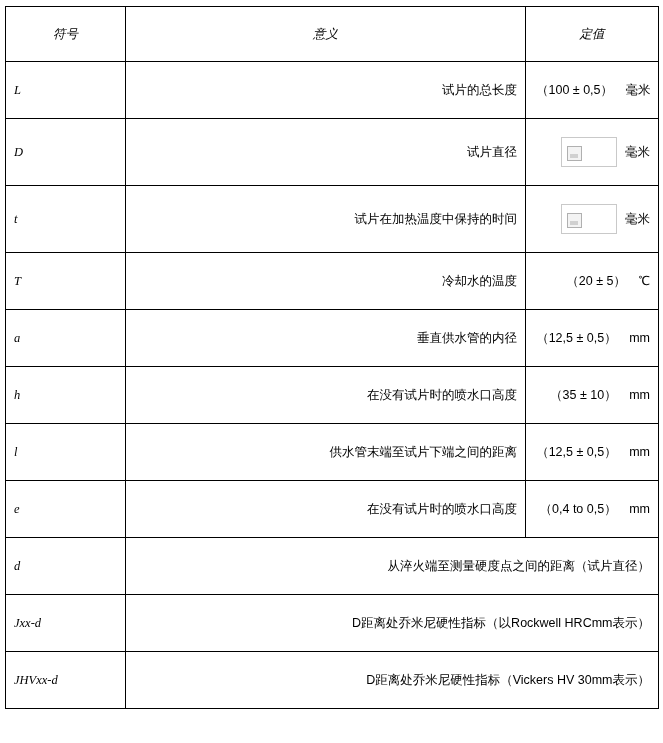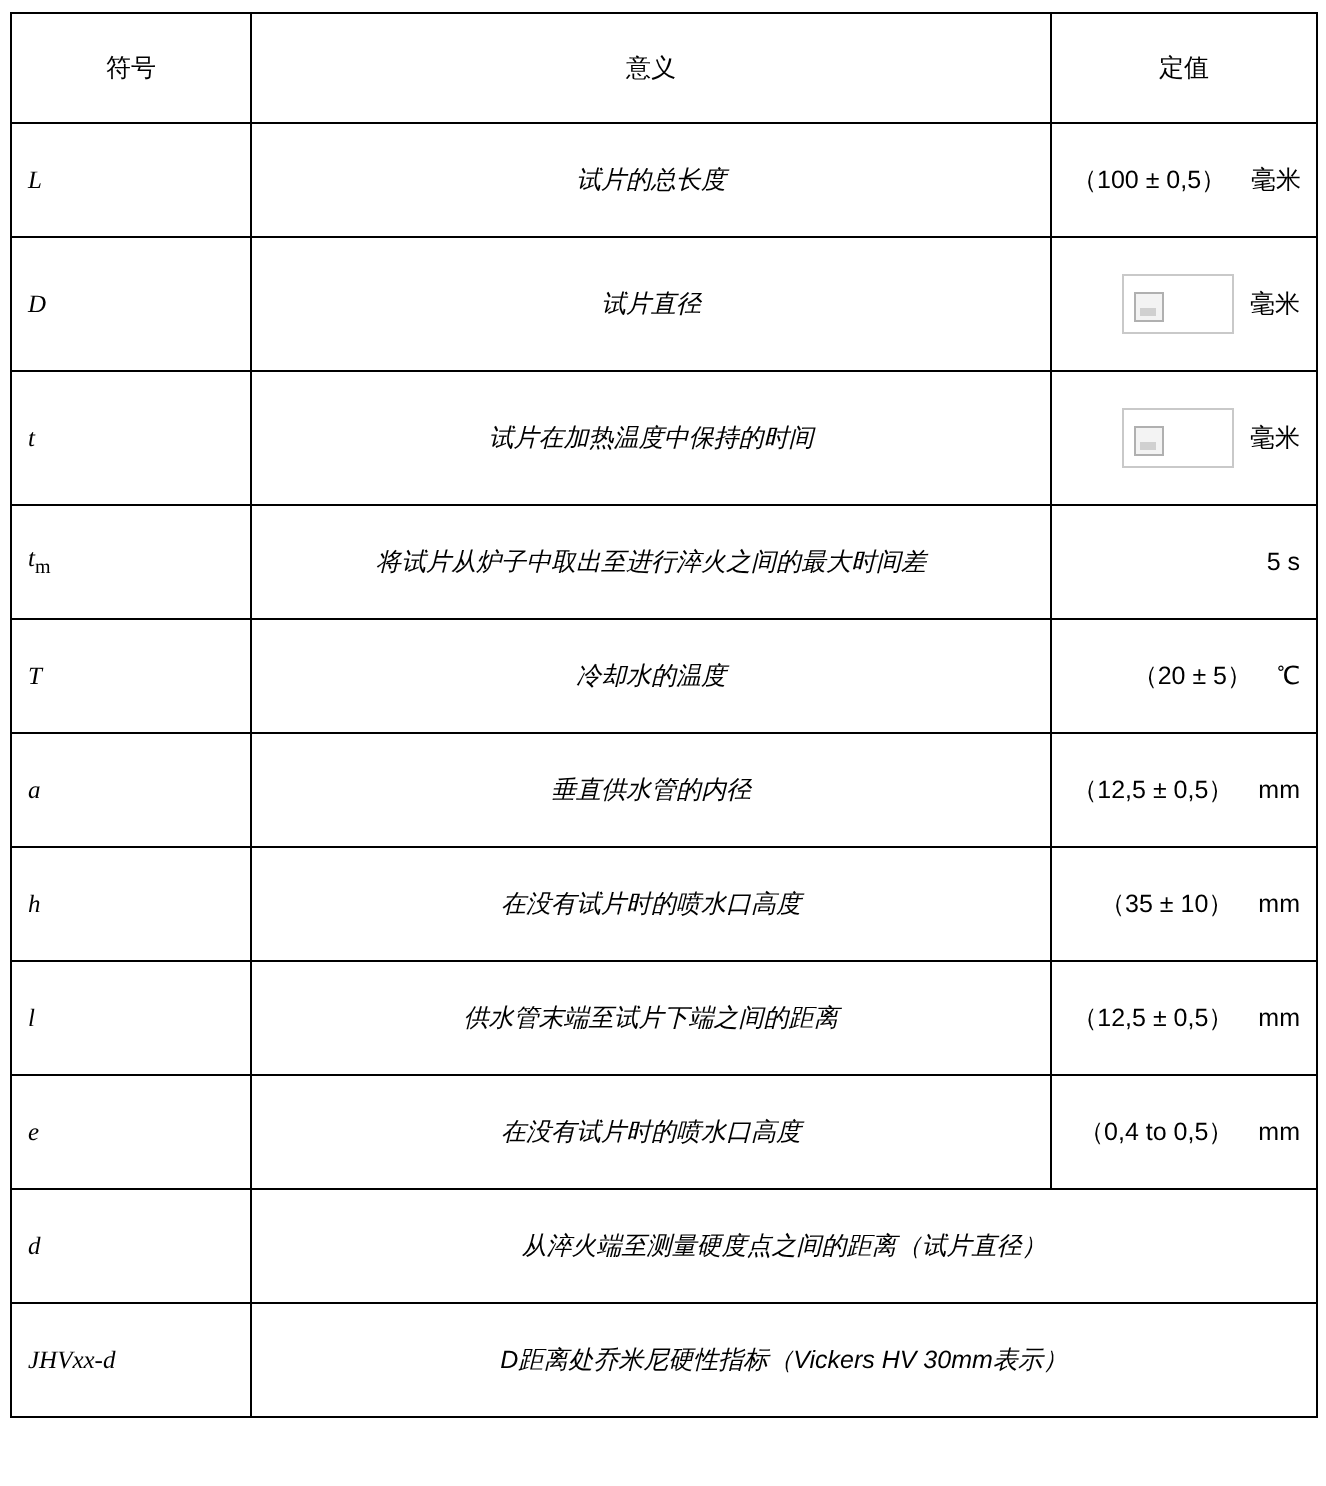--- a/index.html
+++ b/index.html
@@ -29,39 +29,39 @@
     vertical-align: middle;
     padding: 6px 8px;
     font-weight: normal;
     font-size: 12.5px;
     line-height: 1.5;
   }
   thead th {
     text-align: center;
     font-size: 13.5px;
     height: 42px;
+    font-style: italic;
   }
   col.c-sym { width: 120px; }
   col.c-mean { width: 400px; }
   col.c-val { width: 133px; }
 
   td.sym {
     font-family: "Liberation Serif", serif;
     font-style: italic;
     font-size: 13.5px;
     padding-left: 8px;
   }
   td.sym .sub {
     font-size: 10px;
     vertical-align: sub;
     font-style: normal;
   }
   td.mean {
-    text-align: center;
-    font-style: italic;
+    text-align: right;
   }
   td.val {
     text-align: right;
     white-space: nowrap;
   }
   td.val.centerish {
     padding-left: 10px;
   }
   .imgbox {
     display: inline-block;
@@ -135,25 +135,20 @@
       </tr>
 
       <tr class="row-tall">
         <td class="sym">t</td>
         <td class="mean">试片在加热温度中保持的时间</td>
         <td class="val">
           <span class="imgbox"></span><span class="unit-after">毫米</span>
         </td>
       </tr>
 
-      <tr class="row-mid">
-        <td class="sym"><span>t</span><span class="sub">m</span></td>
-        <td class="mean">将试片从炉子中取出至进行淬火之间的最大时间差</td>
-        <td class="val">5 s</td>
-      </tr>
 
       <tr class="row-mid">
         <td class="sym">T</td>
         <td class="mean">冷却水的温度</td>
         <td class="val centerish">（20 ± 5）　℃</td>
       </tr>
 
       <tr class="row-mid">
         <td class="sym">a</td>
         <td class="mean">垂直供水管的内径</td>
@@ -176,20 +171,24 @@
         <td class="sym">e</td>
         <td class="mean">在没有试片时的喷水口高度</td>
         <td class="val centerish">（0,4 to 0,5）　mm</td>
       </tr>
 
       <tr class="row-mid">
         <td class="sym">d</td>
         <td class="mean" colspan="2">从淬火端至测量硬度点之间的距离（试片直径）</td>
       </tr>
 
+      <tr class="row-mid">
+        <td class="sym">Jxx-d</td>
+        <td class="mean" colspan="2">D距离处乔米尼硬性指标（以Rockwell HRCmm表示）</td>
+      </tr>
 
       <tr class="row-mid">
         <td class="sym">JHVxx-d</td>
         <td class="mean" colspan="2">D距离处乔米尼硬性指标（Vickers HV 30mm表示）</td>
       </tr>
 
     </tbody>
   </table>
 </div>
 

